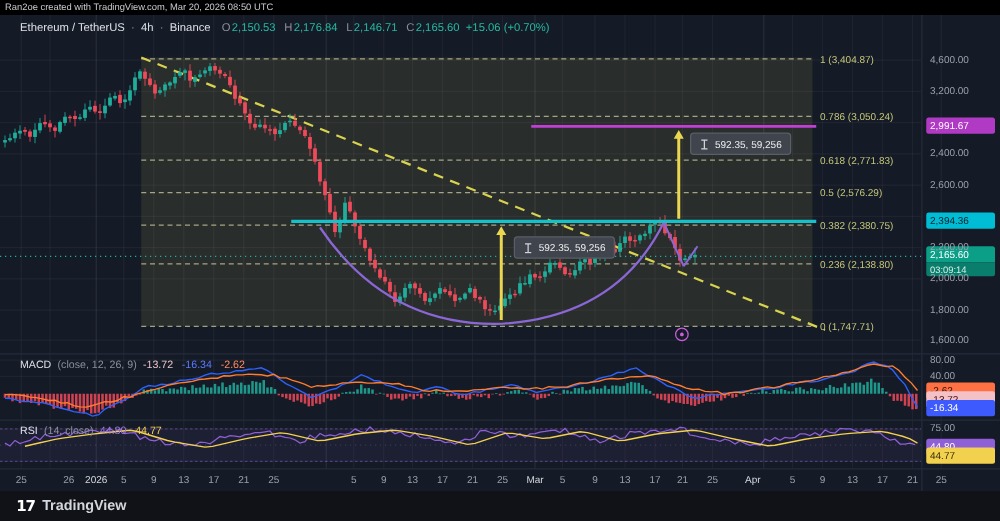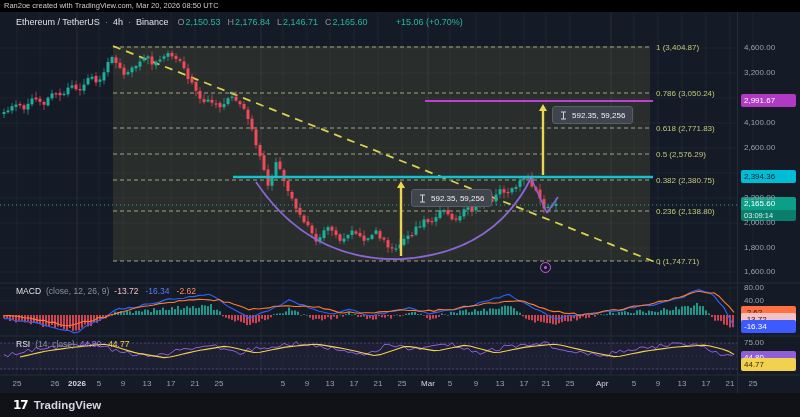--- a/index.html
+++ b/index.html
@@ -645,21 +645,21 @@
       <span class="vals" id="ohlc-values" style="margin-left:4px">
           <span class="dim">O</span>
           <span style="color: rgb(37, 184, 160); margin-left: -6px;">2,150.53</span>
           <span class="dim">H</span>
           <span style="color: rgb(37, 184, 160); margin-left: -6px;">2,176.84</span>
           <span class="dim">L</span>
           <span style="color: rgb(37, 184, 160); margin-left: -6px;">2,146.71</span>
           <span class="dim">C</span>
           <span style="color: rgb(37, 184, 160); margin-left: -6px;">2,165.60</span>
         </span>
-      <span id="legend-change" style="color: rgb(37, 184, 160); margin-left: 23px;">+15.06 (+0.70%)</span>
+      <span id="legend-change" style="color: rgb(37, 184, 160);">+15.06 (+0.70%)</span>
     </div>
 
     <div class="legend" style="left:16px;top:286px;font-size:8.5px">
       <span>MACD</span>
       <span class="dim">(close, 12, 26, 9)</span>
       <span class="vals" id="macd-vals">
           <span style="color: rgb(231, 194, 198); margin-left: 0px;">-13.72</span>
           <span style="color: rgb(91, 123, 255); margin-left: 0px;">-16.34</span>
           <span style="color: rgb(255, 138, 92); margin-left: 0px;">-2.62</span>
         </span>
@@ -688,32 +688,32 @@
     </div>
 
     <div class="circle-ic" style="left:540px;top:262px"></div>
 
     <div id="last-label">
       <div class="p">2,165.60</div>
       <div class="c">03:09:14</div>
     </div>
   <div class="ax" style="left: 744px; top: 43px;">4,600.00</div>
       <div class="ax" style="left: 744px; top: 68px;">3,200.00</div>
-      <div class="ax" style="left: 744px; top: 118px;">4,100.00</div>
+      <div class="ax" style="left: 744px; top: 118px;">2,400.00</div>
       <div class="ax" style="left: 744px; top: 143px;">2,600.00</div>
       <div class="ax" style="left: 744px; top: 193px;">2,200.00</div>
       <div class="ax" style="left: 744px; top: 218px;">2,000.00</div>
       <div class="ax" style="left: 744px; top: 243px;">1,800.00</div>
       <div class="ax" style="left: 744px; top: 267px;">1,600.00</div>
       <div class="ax" style="left: 744px; top: 283px;">80.00</div>
       <div class="ax" style="left: 744px; top: 296px;">40.00</div>
       <div class="ax" style="left: 744px; top: 338px;">75.00</div>
       <div class="ax" style="left: 2px; top: 379px; width: 30px; text-align: center;">25</div>
       <div class="ax" style="left: 40px; top: 379px; width: 30px; text-align: center;">26</div>
-      <div class="ax major" style="left: 62px; top: 379px; width: 30px; text-align: center; font-weight: bold;">2026</div>
+      <div class="ax major" style="left: 62px; top: 379px; width: 30px; text-align: center;">2026</div>
       <div class="ax" style="left: 84px; top: 379px; width: 30px; text-align: center;">5</div>
       <div class="ax" style="left: 108px; top: 379px; width: 30px; text-align: center;">9</div>
       <div class="ax" style="left: 132px; top: 379px; width: 30px; text-align: center;">13</div>
       <div class="ax" style="left: 156px; top: 379px; width: 30px; text-align: center;">17</div>
       <div class="ax" style="left: 180px; top: 379px; width: 30px; text-align: center;">21</div>
       <div class="ax" style="left: 204px; top: 379px; width: 30px; text-align: center;">25</div>
       <div class="ax major" style="left: 246px; top: 399px; width: 30px; text-align: right;">Feb</div>
       <div class="ax" style="left: 268px; top: 379px; width: 30px; text-align: center;">5</div>
       <div class="ax" style="left: 292px; top: 379px; width: 30px; text-align: center;">9</div>
       <div class="ax" style="left: 315px; top: 379px; width: 30px; text-align: center;">13</div>

